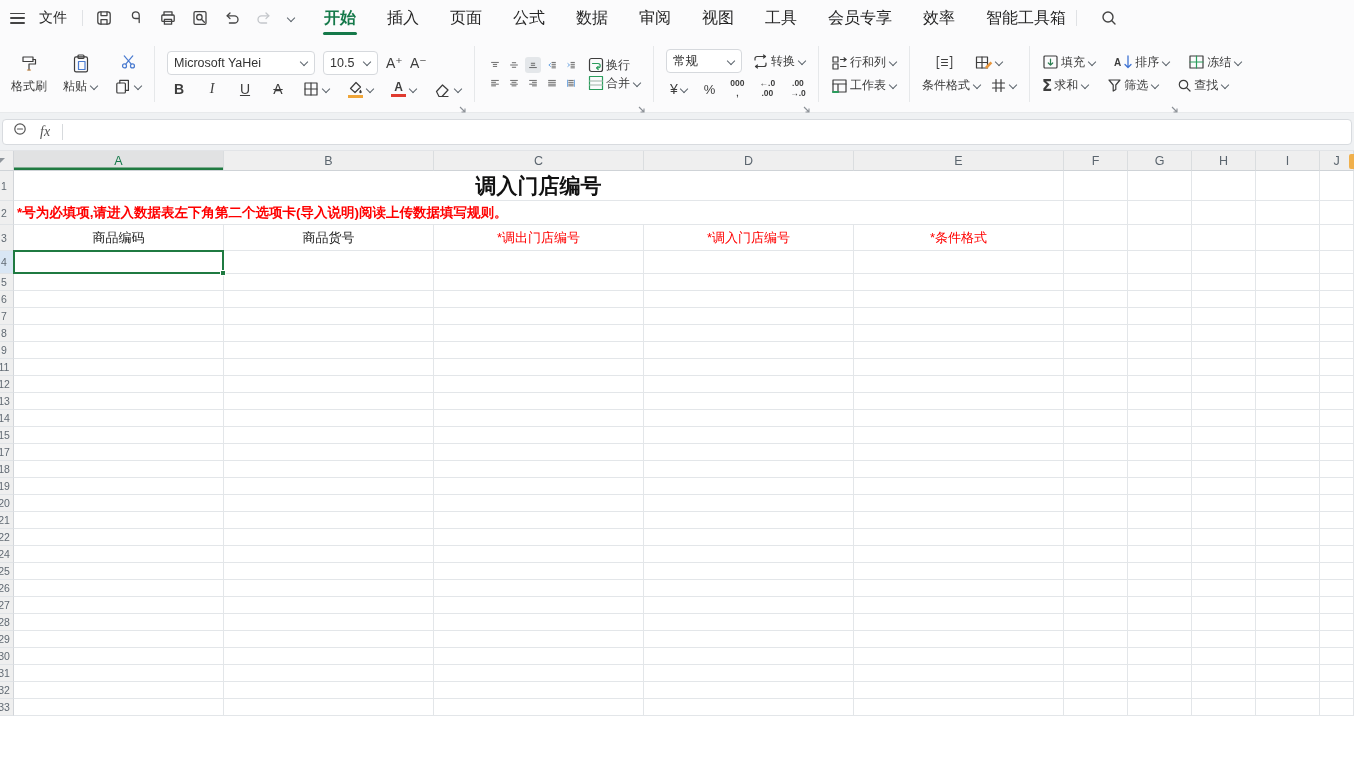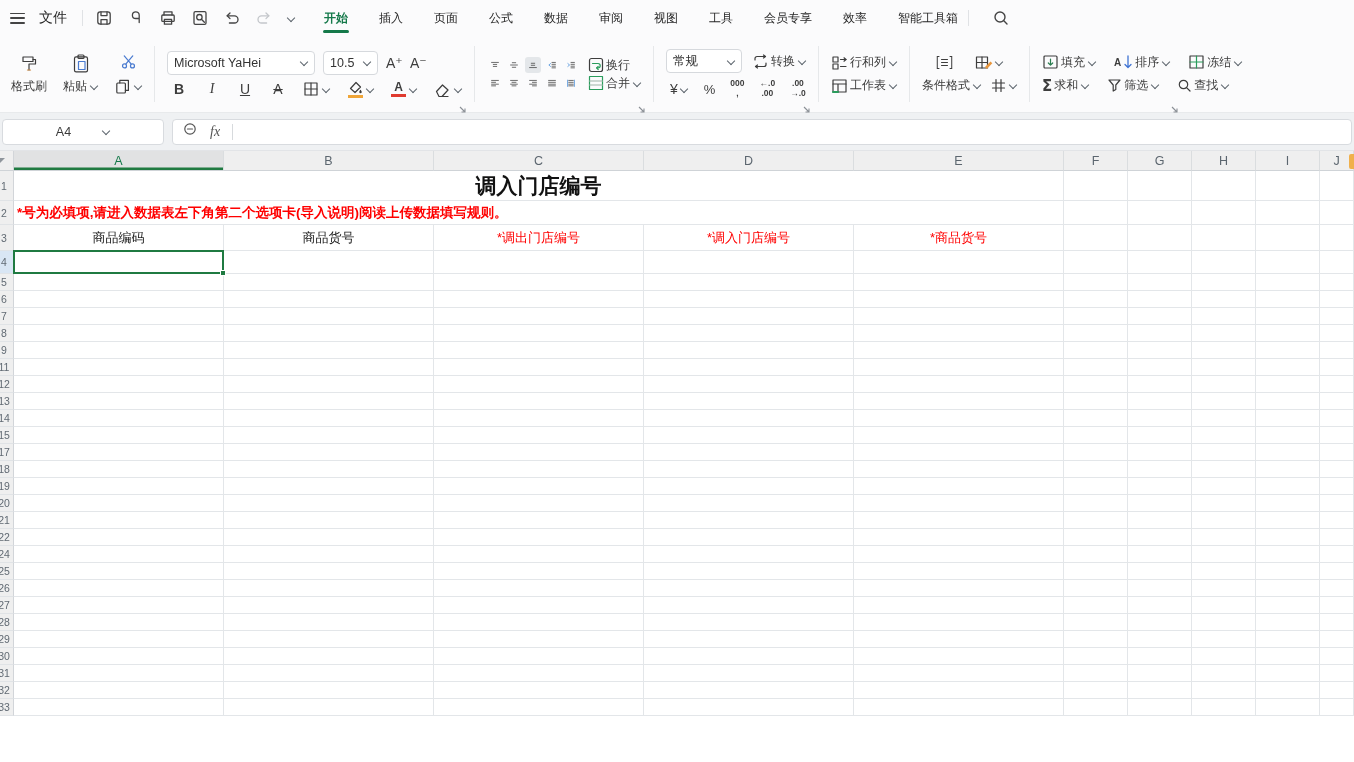--- a/index.html
+++ b/index.html
@@ -14,21 +14,21 @@
 .filelabel{font-size:14px;color:#262626;padding:0 6px}
 .vdiv{width:1px;height:16px;background:#e0e2e5;margin:0 9px}
 .qicons{display:flex;align-items:center;gap:13px;margin:0 2px}
 .qic{width:19px;height:19px;display:flex;align-items:center;justify-content:center}
 .qic svg{stroke:#444;fill:none;stroke-width:1.3;stroke-linecap:round;stroke-linejoin:round}
 .qic.dim svg{stroke:#c3c6ca}
 .cv{display:inline-block;width:9px;height:9px;position:relative;flex:none}
 .cv::before{content:"";position:absolute;left:1.5px;top:1px;width:5px;height:5px;
   border-right:1.4px solid #5d656d;border-bottom:1.4px solid #5d656d;transform:rotate(45deg)}
 .tabs{display:flex;align-items:center;gap:29px;margin-left:26px}
-.tab{font-size:12px;color:#262626;position:relative;padding:8px 1px;cursor:default;white-space:nowrap}
+.tab{font-size:16px;color:#262626;position:relative;padding:8px 1px;cursor:default;white-space:nowrap}
 .tab.active{color:#15794a;font-weight:bold}
 .tab.active::after{content:"";position:absolute;left:0;right:0;bottom:2px;height:3px;border-radius:2px;background:#15794a}
 .searchwrap{display:flex;align-items:center;margin-left:14px}
 .sic svg{stroke:#444;fill:none;stroke-width:1.4;stroke-linecap:round}
 
 
 .toolbar{height:77px;flex:none;display:flex;align-items:stretch;background:#fbfbfc;padding:0 4px;border-bottom:1px solid #e8eaec}
 .tdiv{width:1px;background:#e6e8ea;margin:10px 5px;flex:none}
 .tg{display:flex;flex-direction:column;justify-content:center;gap:6px;padding:0 7px;position:relative;flex:none}
 .trow{display:flex;align-items:center;gap:14px}
@@ -494,24 +494,20 @@
             <span class="cv"></span>
         </span>
       </div>
       <span class="launcher" style="right:70px"><svg width="9" height="9" viewBox="0 0 9 9">
             <path d="M2 2l5 5M7 3.5V7H3.5"></path>
           </svg></span>
     </div>
   </div>
 
   <div class="formularow">
-    <div class="namebox">
-      <span>A4</span>
-      <span class="cv"></span>
-    </div>
     <div class="fbox">
       <span><svg width="15" height="15" viewBox="0 0 15 15">
             <circle cx="7" cy="7" r="5.2"></circle>
             <path d="M4.5 7h5"></path>
           </svg></span>
       <span class="fx">fx</span>
       <span class="fdiv"></span>
     </div>
   </div>
 
@@ -556,21 +552,21 @@
           <div class="gcell" style="width: 34px;"></div>
         </div>
         <div class="grow" style="height: 26px;">
           <div class="rowh">
             <span>3</span>
           </div>
           <div class="gcell th-cell" style="width: 210px; color: rgb(26, 26, 26);">商品编码</div>
           <div class="gcell th-cell" style="width: 210px; color: rgb(26, 26, 26);">商品货号</div>
           <div class="gcell th-cell" style="width: 210px; color: rgb(255, 0, 0);">*调出门店编号</div>
           <div class="gcell th-cell" style="width: 210px; color: rgb(255, 0, 0);">*调入门店编号</div>
-          <div class="gcell th-cell" style="width: 210px; color: rgb(255, 0, 0);">*商品货号</div>
+          <div class="gcell th-cell" style="width: 210px; color: rgb(255, 0, 0);">*条件格式</div>
           <div class="gcell" style="width: 64px;"></div>
           <div class="gcell" style="width: 64px;"></div>
           <div class="gcell" style="width: 64px;"></div>
           <div class="gcell" style="width: 64px;"></div>
           <div class="gcell" style="width: 34px;"></div>
         </div>
         <div class="grow" style="height: 23px;">
           <div class="rowh rowh-sel">
             <span>4</span>
           </div>

